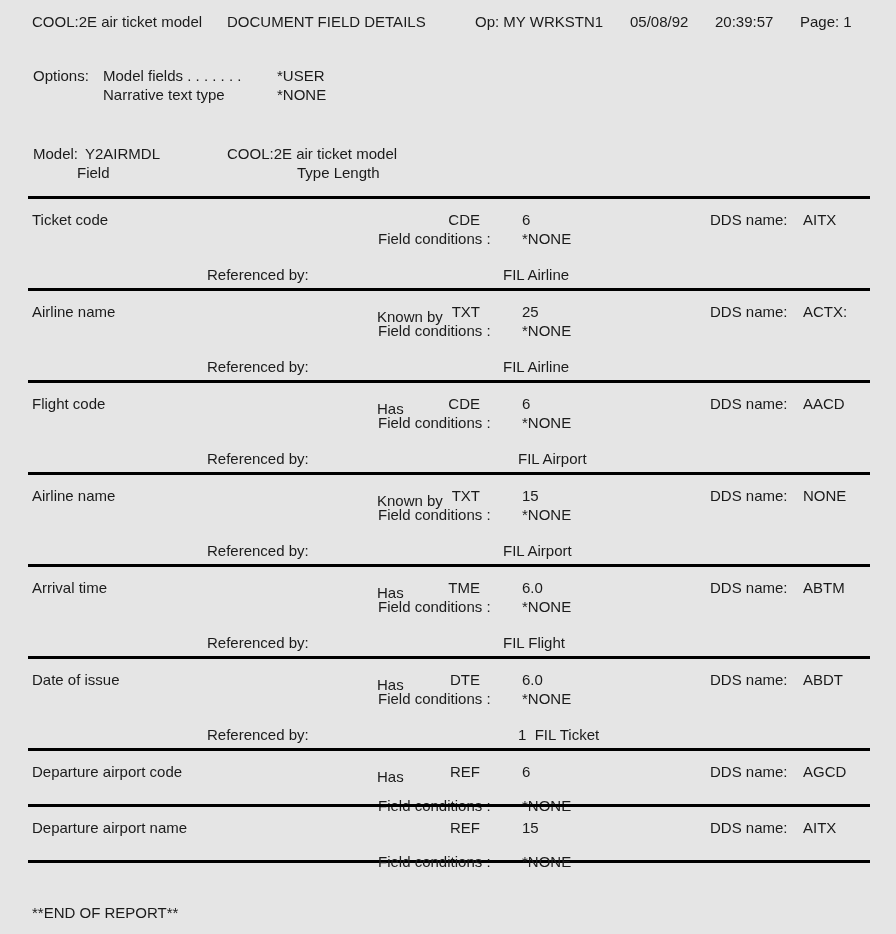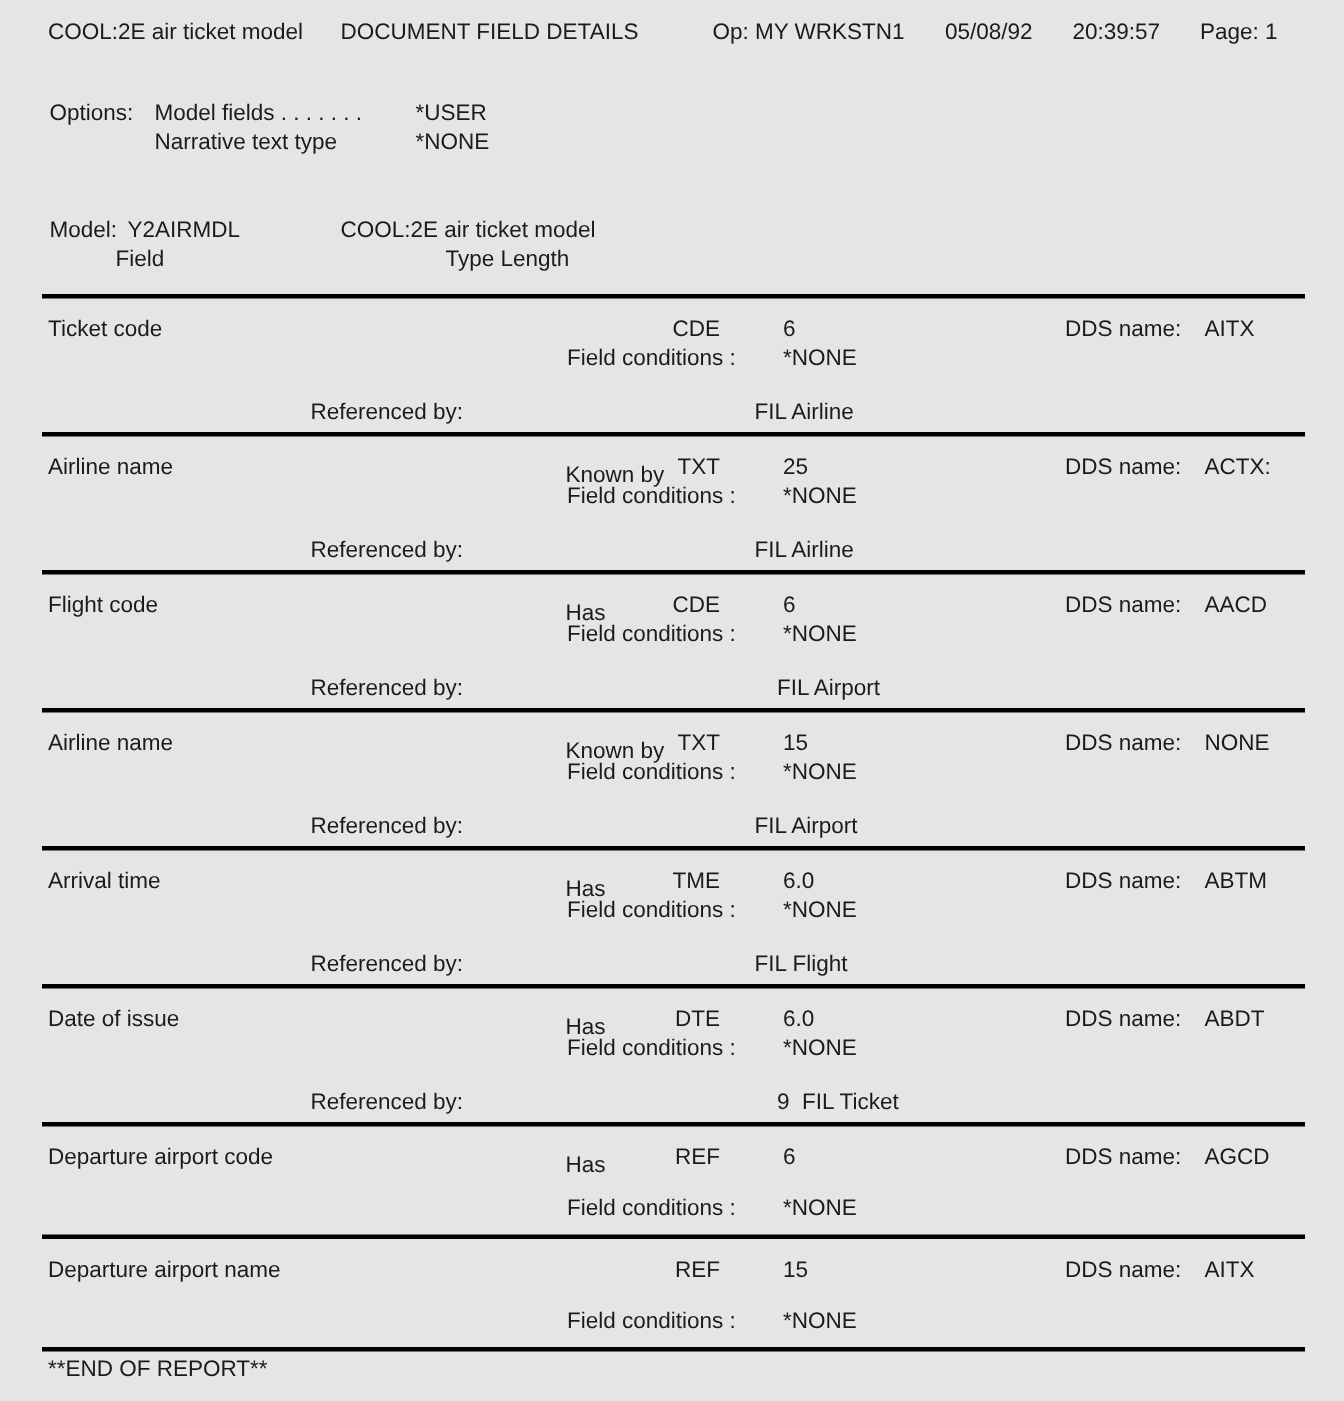--- a/index.html
+++ b/index.html
@@ -48,21 +48,21 @@
     top: 196px;
     left: 28px;
     width: 842px;
   }
   .row {
     position: relative;
     border-top: 3px solid #000000;
     box-sizing: border-box;
     height: 92px;
   }
-  .row.short { height: 75px; }
+  .row.short { height: 56px; }
   .table-end {
     border-top: 3px solid #000000;
     height: 0;
   }
   .cell { position: absolute; white-space: pre; }
 
   .c-name       { top: 13px; left: 4px; }
   .c-type       { top: 13px; left: 372px; width: 80px; text-align: right; }
   .c-length     { top: 13px; left: 494px; }
   .c-dds-label  { top: 13px; left: 682px; }
@@ -177,21 +177,21 @@
     <div class="row">
       <span class="cell c-name">Date of issue</span>
       <span class="cell c-type">DTE</span>
       <span class="cell c-length">6.0</span>
       <span class="cell c-dds-label">DDS name:</span>
       <span class="cell c-dds-value">ABDT</span>
       <span class="cell c-cond-label">Field conditions :</span>
       <span class="cell c-cond-value">*NONE</span>
       <span class="cell c-ref-label">Referenced by:</span>
       <span class="cell c-relation">Has</span>
-      <span class="cell c-file indent">9  FIL Ticket</span>
+      <span class="cell c-file indent">1  FIL Ticket</span>
     </div>
 
     <div class="row short">
       <span class="cell c-name">Departure airport code</span>
       <span class="cell c-type">REF</span>
       <span class="cell c-length">6</span>
       <span class="cell c-dds-label">DDS name:</span>
       <span class="cell c-dds-value">AGCD</span>
       <span class="cell c-cond-label">Field conditions :</span>
       <span class="cell c-cond-value">*NONE</span>

